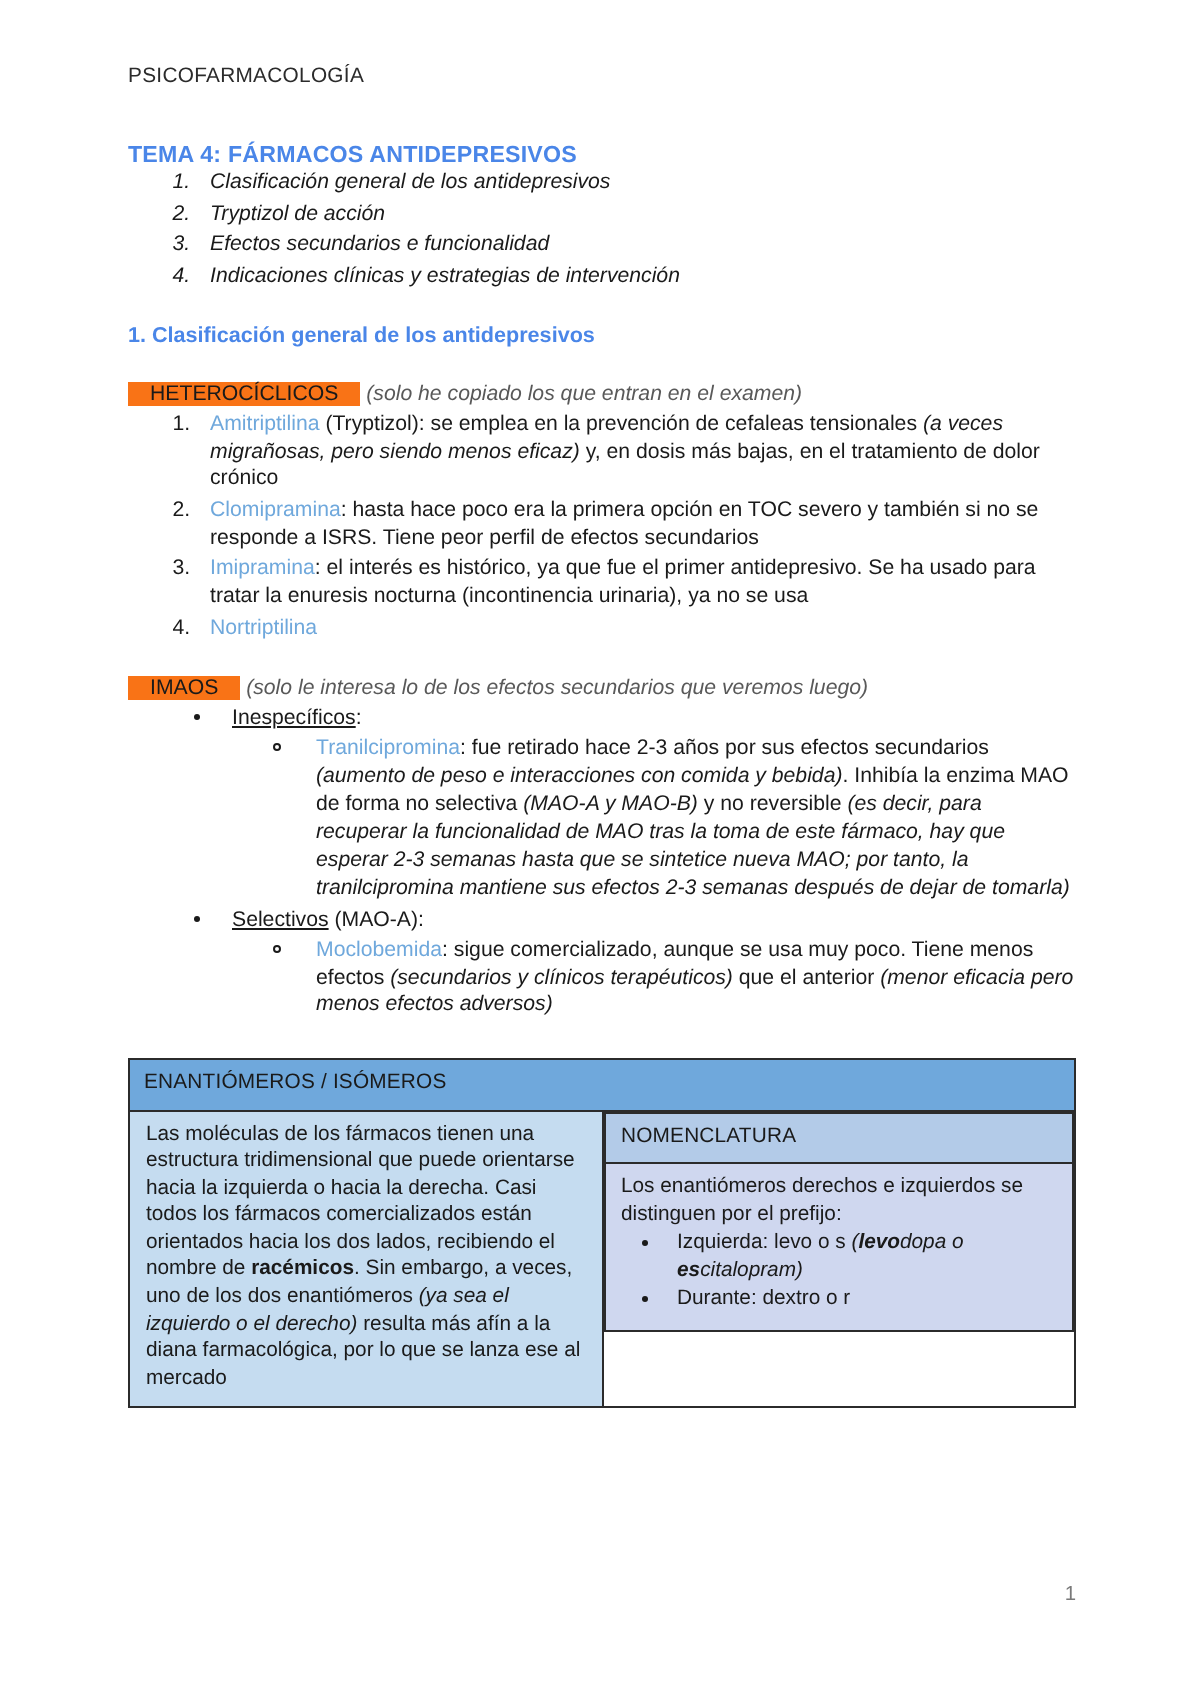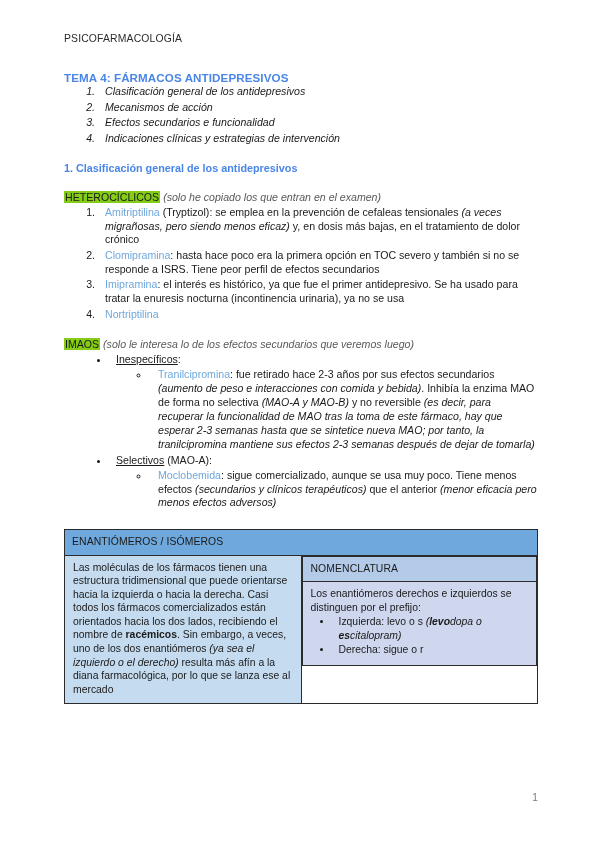--- a/index.html
+++ b/index.html
@@ -60,22 +60,22 @@
     line-height: 1.33;
     margin: 0;
     color: #1a1a1a;
   }
   .group-label {
     font-size: 10.6px;
     margin: 17px 0 1px 0;
     line-height: 1.3;
   }
   .hl {
-    background: #84cc16;
-    padding: 0 1px;
+    background: #f97316;
+    padding: 0 11px;
   }
   .note {
     font-style: italic;
     color: #595959;
   }
   ol.drugs {
     margin: 0;
     padding: 0 0 0 34px;
     font-size: 10.6px;
     list-style-type: decimal;
@@ -186,21 +186,21 @@
 <body>
 
 <div class="page">
 
   <div class="doc-header">PSICOFARMACOLOGÍA</div>
 
   <div class="main-title">TEMA 4: FÁRMACOS ANTIDEPRESIVOS</div>
 
   <ol class="toc">
     <li>Clasificación general de los antidepresivos</li>
-    <li>Mecanismos de acción</li>
+    <li>Tryptizol de acción</li>
     <li>Efectos secundarios e funcionalidad</li>
     <li>Indicaciones clínicas y estrategias de intervención</li>
   </ol>
 
   <div class="section-head">1. Clasificación general de los antidepresivos</div>
 
   <div class="group-label">
     <span class="hl">HETEROCÍCLICOS</span>
     <span class="note">(solo he copiado los que entran en el examen)</span>
   </div>
@@ -256,21 +256,21 @@
           <table class="inner">
             <tbody>
                   <tr>
               <td class="nomen-head">NOMENCLATURA</td>
             </tr>
             <tr>
               <td class="nomen-body">
                 <span>Los enantiómeros derechos e izquierdos se distinguen por el prefijo:</span>
                 <ul class="nomen-list">
                   <li><span>Izquierda: levo o s </span><span class="it">(</span><b class="it">levo</b><span class="it">dopa o </span><b class="it">es</b><span class="it">citalopram)</span></li>
-                  <li><span>Derecha: sigue o r</span></li>
+                  <li><span>Durante: dextro o r</span></li>
                 </ul>
               </td>
             </tr>
           </tbody>
               </table>
         </td>
       </tr>
     </tbody>
       </table>
   </div>

